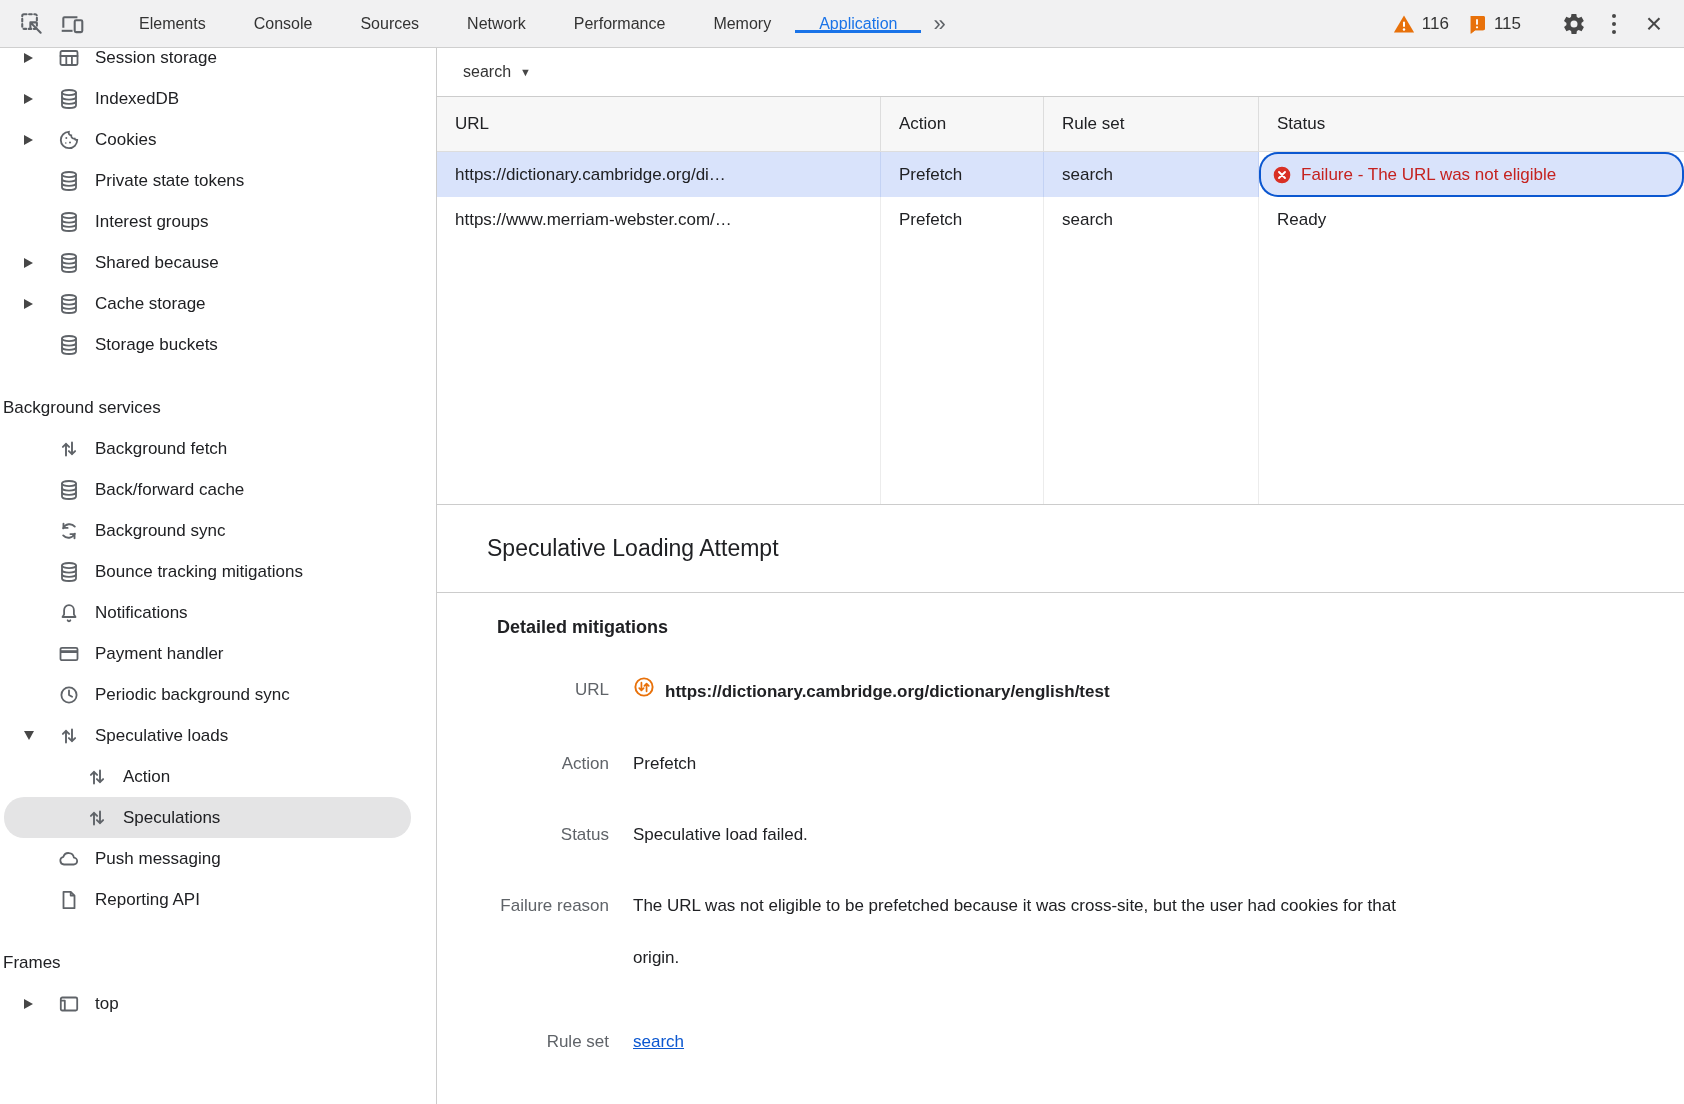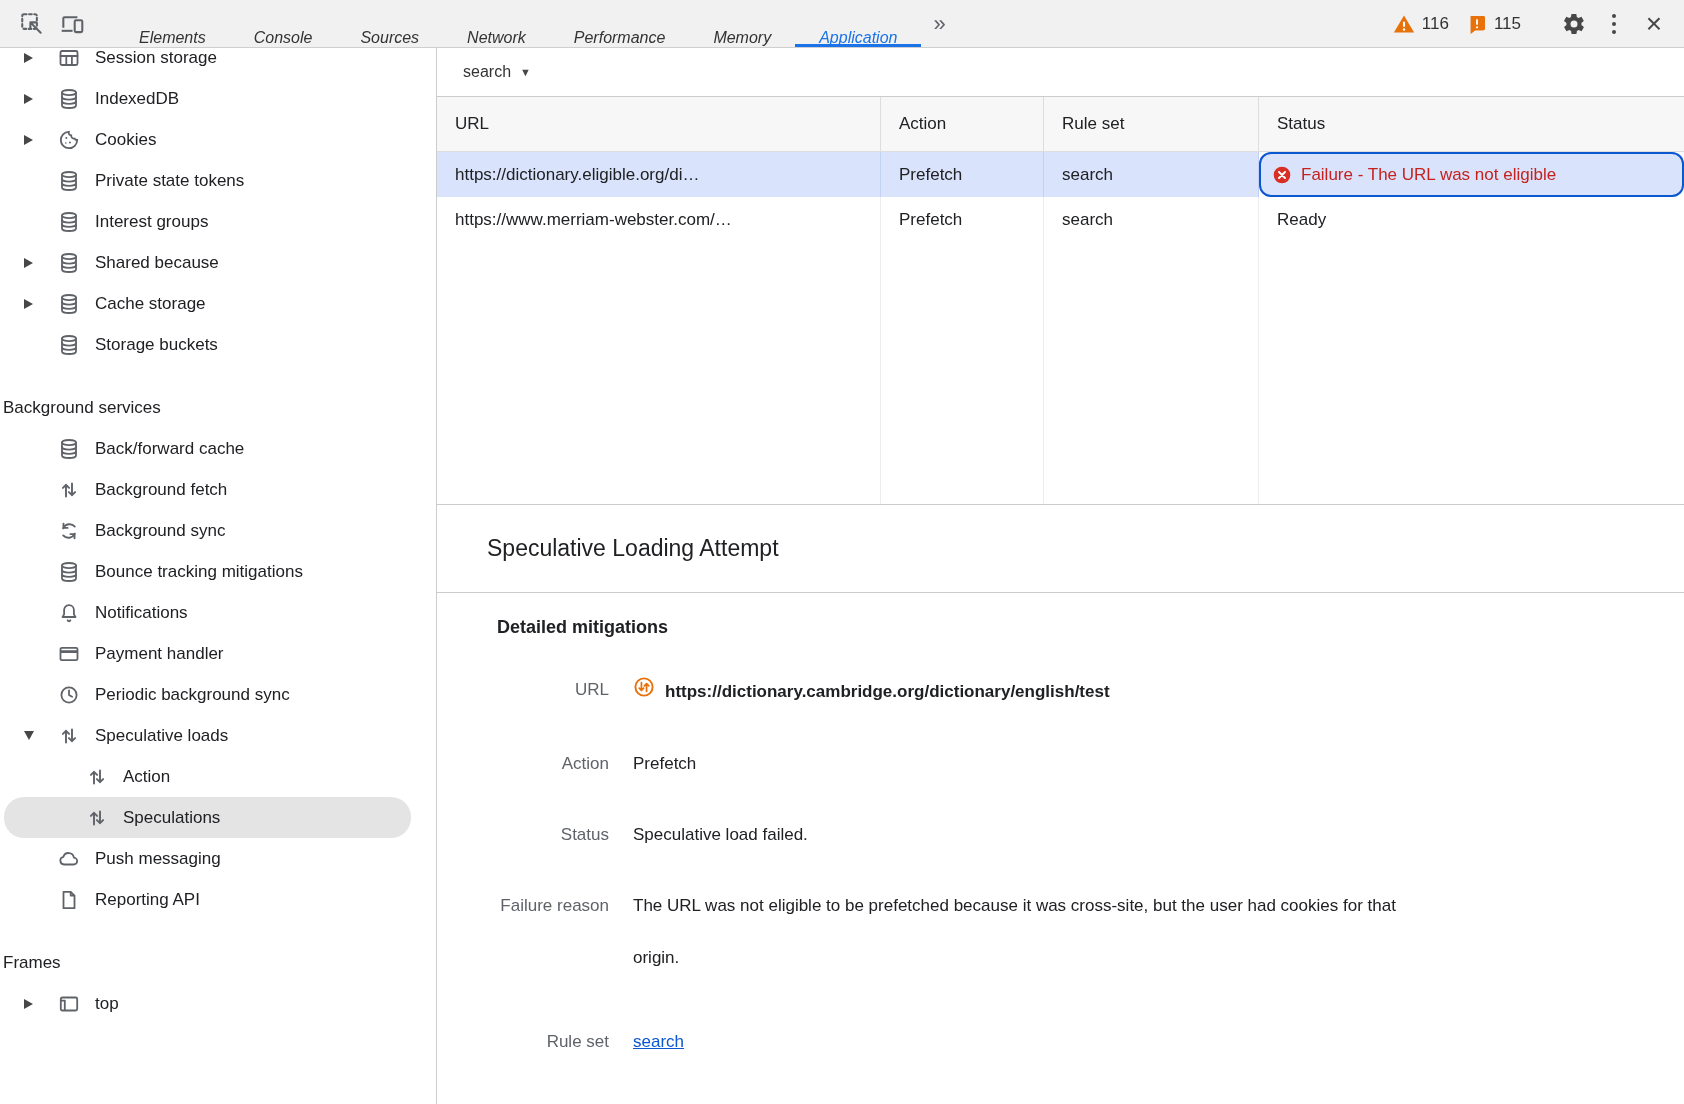--- a/index.html
+++ b/index.html
@@ -10,21 +10,21 @@
     font-family:"Liberation Sans", sans-serif;
   }
   
   .tabbar {
     height:48px; background:#f1f1f2; border-bottom:1px solid #cfcfcf;
     display:flex; align-items:stretch;
   }
   .tool-group { display:flex; align-items:center; padding-left:12px; }
   .tbtn { width:40px; height:48px; display:flex; align-items:center; justify-content:center; color:#5f6368; }
   .vsep { width:1px; background:#cfcfcf; margin:10px 7px; }
-  .tab-strip { display:flex; align-items:flex-end; margin-left:8px;font-style:italic; }
+  .tab-strip { display:flex; align-items:center; margin-left:8px; }
   .tab { padding:0 24px; display:flex; align-items:center; font-size:16px; color:#333; cursor:default; }
   .tab.active { color:#1a73e8; box-shadow: inset 0 -3px 0 #1a73e8; }
   .more-tabs { display:flex; align-items:center; padding:0 12px; color:#5f6368; font-size:22px; }
   .right-group { margin-left:auto; display:flex; align-items:center; padding-right:10px; }
   .count-badge { display:flex; align-items:center; gap:7px; font-size:17px; color:#333; margin-right:18px; }
   .kebab { display:flex; flex-direction:column; gap:4px; }
   .kebab i { width:4px; height:4px; border-radius:50%; background:#474747; }
   .close-glyph { font-size:28px; color:#474747; line-height:1; }
   
   .content { display:flex; height:1056px; }
@@ -50,21 +50,21 @@
   .dd-arrow { font-size:11px; margin-left:9px; color:#474747; }
   .grid-head, .grow, .grid-filler { display:grid; grid-template-columns:444px 163px 215px 1fr; }
   .grid-head { height:55px; background:#f7f7f7; border-bottom:1px solid #ddd; flex:none; }
   .hcell { display:flex; align-items:center; padding-left:18px; border-right:1px solid #ddd; font-size:17px; color:#202124; }
   .hcell:last-child { border-right:none; }
   .grow { height:45px; flex:none; }
   .cell { display:flex; align-items:center; padding-left:18px; border-right:1px solid #ececec; font-size:17px; white-space:nowrap; overflow:hidden; }
   .cell:last-child { border-right:none; }
   .grow.selected .cell { background:#d9e3fb; border-right-color:#c3d2f4; }
   .statuscell.failure {
-    box-shadow: inset 0 0 0 2px #0b57d0; border-radius:12px;
+    box-shadow: inset 0 0 0 2px #0b57d0; border-radius:19px;
     color:#c5221f; gap:9px; padding-left:13px;
   }
   .fail-svg { flex:none; }
   .grid-filler { height:263px; border-bottom:1px solid #ccc; flex:none; }
   .fcell { border-right:1px solid #ececec; }
   .fcell:last-child { border-right:none; }
   
   .section-title {
     height:88px; display:flex; align-items:center; padding-left:50px;
     font-size:23px; color:#202124; border-bottom:1px solid #ccc; flex:none;
@@ -238,35 +238,35 @@
             <ellipse cx="12" cy="5.6" rx="7" ry="2.6"></ellipse>
             <path d="M5 5.6v12.8c0 1.45 3.13 2.6 7 2.6s7-1.15 7-2.6V5.6"></path>
             <path d="M5 10c0 1.45 3.13 2.6 7 2.6s7-1.15 7-2.6"></path>
             <path d="M5 14.3c0 1.45 3.13 2.6 7 2.6s7-1.15 7-2.6"></path>
           </svg>
           <span class="slabel">Storage buckets</span>
         </div>
         <div class="side-header">Background services</div>
         <div class="srow">
           <span class="arrow-slot"></span>
-          <svg class="sicon" viewBox="0 0 24 24" fill="none" stroke="#5f6368" stroke-width="1.8" stroke-linecap="round">
-            <ellipse cx="12" cy="5.6" rx="7" ry="2.6"></ellipse>
-            <path d="M5 5.6v12.8c0 1.45 3.13 2.6 7 2.6s7-1.15 7-2.6V5.6"></path>
-            <path d="M5 10c0 1.45 3.13 2.6 7 2.6s7-1.15 7-2.6"></path>
-            <path d="M5 14.3c0 1.45 3.13 2.6 7 2.6s7-1.15 7-2.6"></path>
-          </svg>
-          <span class="slabel">Back/forward cache</span>
-        </div>
-        <div class="srow">
-          <span class="arrow-slot"></span>
           <svg class="sicon" viewBox="0 0 24 24" fill="none" stroke="#5f6368" stroke-width="1.9" stroke-linecap="round" stroke-linejoin="round">
             <path d="M9 18.5V6.8M9 6.8 5.9 9.9M9 6.8l3.1 3.1"></path>
             <path d="M15 5.5v11.7m0 0 3.1-3.1M15 17.2l-3.1-3.1"></path>
           </svg>
           <span class="slabel">Background fetch</span>
+        </div>
+        <div class="srow">
+          <span class="arrow-slot"></span>
+          <svg class="sicon" viewBox="0 0 24 24" fill="none" stroke="#5f6368" stroke-width="1.8" stroke-linecap="round">
+            <ellipse cx="12" cy="5.6" rx="7" ry="2.6"></ellipse>
+            <path d="M5 5.6v12.8c0 1.45 3.13 2.6 7 2.6s7-1.15 7-2.6V5.6"></path>
+            <path d="M5 10c0 1.45 3.13 2.6 7 2.6s7-1.15 7-2.6"></path>
+            <path d="M5 14.3c0 1.45 3.13 2.6 7 2.6s7-1.15 7-2.6"></path>
+          </svg>
+          <span class="slabel">Back/forward cache</span>
         </div>
         <div class="srow">
           <span class="arrow-slot"></span>
           <svg class="sicon" viewBox="0 0 24 24" fill="none" stroke="#5f6368" stroke-width="1.9" stroke-linecap="round" stroke-linejoin="round">
             <path d="M17.8 7.6A7 7 0 0 0 6.2 9.3"></path>
             <path d="M6.5 4.8v4.1h4.1"></path>
             <path d="M6.2 16.4A7 7 0 0 0 17.8 14.7"></path>
             <path d="M17.5 19.2v-4.1h-4.1"></path>
           </svg>
           <span class="slabel">Background sync</span>
@@ -368,21 +368,21 @@
 
     <div class="grid-head">
       <div class="hcell">URL</div>
       <div class="hcell">Action</div>
       <div class="hcell">Rule set</div>
       <div class="hcell">Status</div>
     </div>
 
     <div id="table-body">
         <div class="grow selected">
-          <div class="cell urlcell">https://dictionary.eligible.org/di…</div>
+          <div class="cell urlcell">https://dictionary.cambridge.org/di…</div>
           <div class="cell actioncell">Prefetch</div>
           <div class="cell rulesetcell">search</div>
           <div class="cell statuscell failure">
             <svg class="fail-svg" width="20" height="20" viewBox="0 0 24 24">
               <circle cx="12" cy="12" r="10" fill="#d93025"></circle>
               <path d="M8.4 8.4l7.2 7.2M15.6 8.4l-7.2 7.2" stroke="#fff" stroke-width="2.3" stroke-linecap="round"></path>
             </svg>
             <span>Failure - The URL was not eligible</span>
           </div>
         </div>

